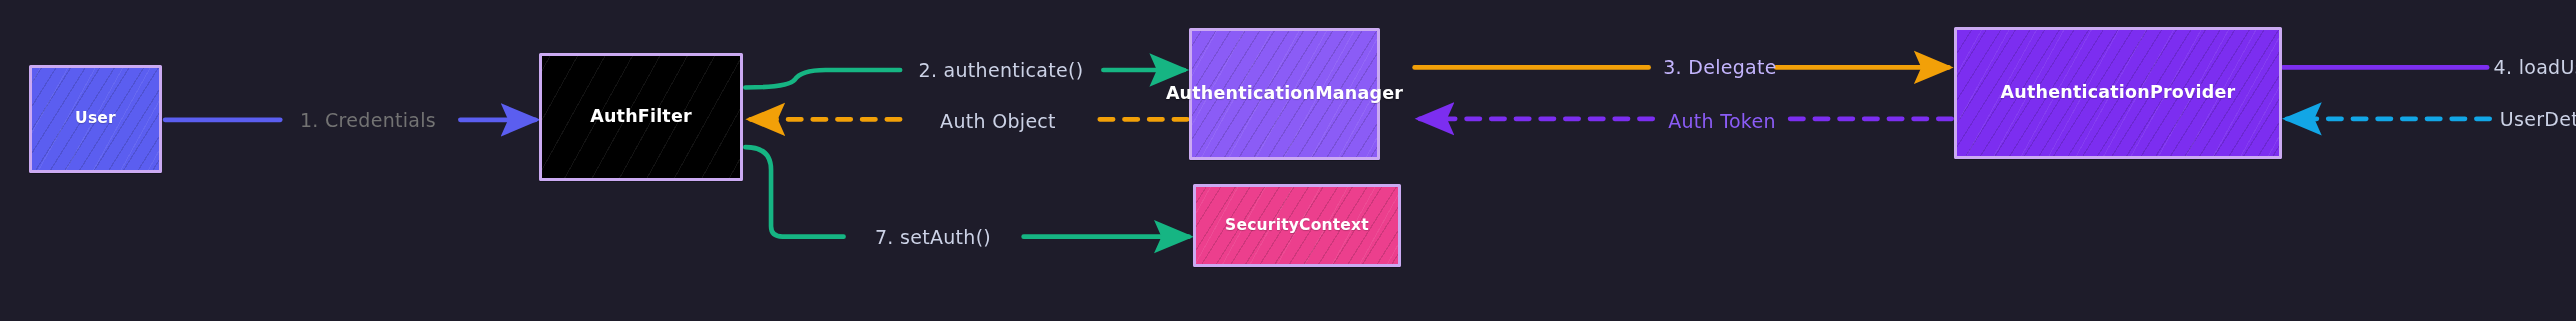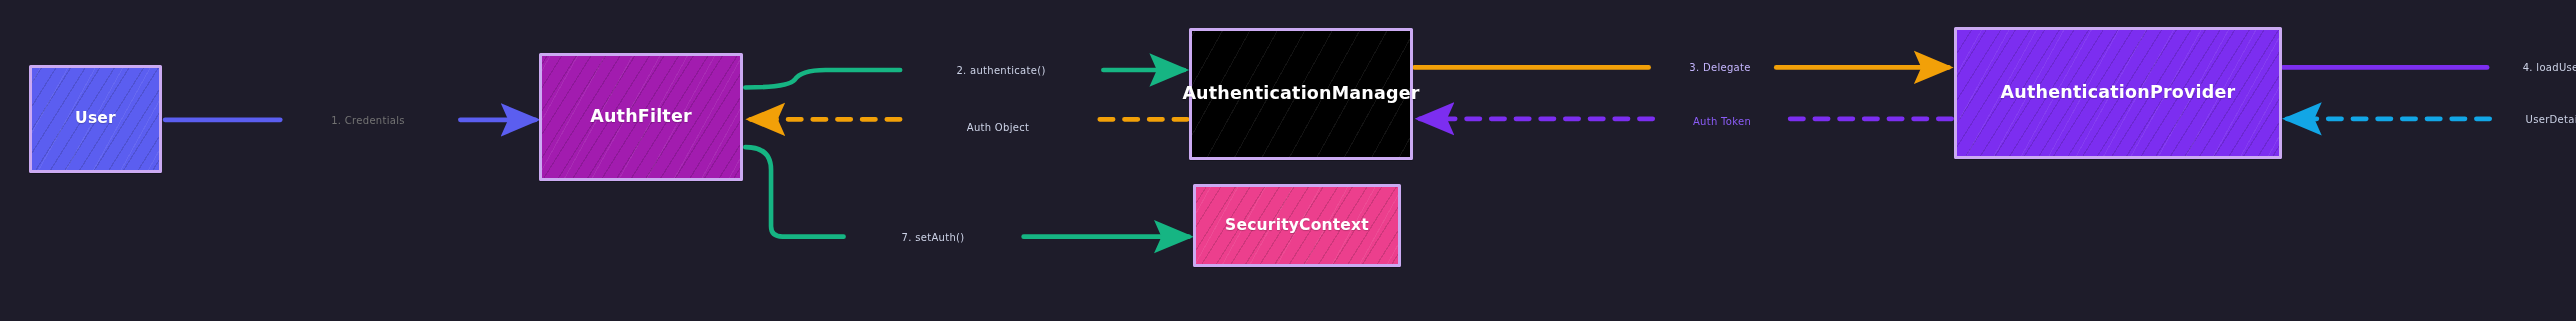--- a/index.html
+++ b/index.html
@@ -52,21 +52,21 @@
         rgba(255,255,255,0.07) 8.8px,
         rgba(255,255,255,0.07) 9.8px,
         rgba(255,255,255,0.00) 9.8px,
         rgba(255,255,255,0.00) 24px);
     pointer-events:none;
   }
 
   .edge-label{
     position:absolute;
     color:#ccd2e6;
-    font-size:10px;
+    font-size:19px;
     font-weight:400;
     white-space:nowrap;
     transform:translate(-50%,-50%);
     letter-spacing:0.3px;
     font-family:"DejaVu Sans", sans-serif;
     z-index:40;
   }
 </style>
 </head>
 <body style="background: rgb(30, 28, 42);">
@@ -129,37 +129,37 @@
 
     <g>
       <path d="M1444,286 Q1494,286 1494,330 L1494,440 Q1494,460 1516,460 L1635,460" stroke="#16b583" stroke-width="9" fill="none" stroke-linecap="round" stroke-linejoin="round"></path>
       <path d="M1985,460 L2306,460" stroke="#16b583" stroke-width="9" fill="none" stroke-linecap="round" marker-end="url(#ah-green)"></path>
     </g>
   </svg>
 
   <div class="node" style="left: 29px; top: 65px; width: 133px; height: 108px; background: rgb(91, 94, 240); border-color: rgb(203, 170, 242); font-size: 15.5px;">
     <span class="lbl">User</span>
   </div>
-  <div class="node" style="left: 539px; top: 53px; width: 204px; height: 128px; background: #a21caf; border-color: rgb(203, 170, 242); font-size: 17.5px;">
+  <div class="node" style="left: 539px; top: 53px; width: 204px; height: 128px; background: #000000; border-color: rgb(203, 170, 242); font-size: 17.5px;">
     <span class="lbl">AuthFilter</span>
   </div>
-  <div class="node" style="left: 1189px; top: 28px; width: 224px; height: 132px; background: #000000; border-color: rgb(203, 170, 242); font-size: 17.5px;">
+  <div class="node" style="left: 1189px; top: 28px; width: 191px; height: 132px; background: #8b5cf6; border-color: rgb(203, 170, 242); font-size: 17.5px;">
     <span class="lbl">AuthenticationManager</span>
   </div>
   <div class="node" style="left: 1193px; top: 184px; width: 208px; height: 83px; background: rgb(236, 63, 141); border-color: rgb(203, 170, 242); font-size: 15.5px;">
     <span class="lbl">SecurityContext</span>
   </div>
 
   <div class="node" style="left: 1954px; top: 27px; width: 328px; height: 132px; background: rgb(124, 46, 240); border-color: rgb(203, 170, 242); font-size: 17.5px;">
     <span class="lbl">AuthenticationProvider</span>
   </div>
 
   <div class="edge-label" style="left: 368px; top: 120px; color: #737373;">1. Credentials</div>
   <div class="edge-label" style="left: 1001px; top: 70px; color: rgb(204, 210, 230);">2. authenticate()</div>
-  <div class="edge-label" style="left: 998px; top: 127px; color: rgb(204, 210, 230);">Auth Object</div>
+  <div class="edge-label" style="left: 998px; top: 121px; color: rgb(204, 210, 230);">Auth Object</div>
   <div class="edge-label" style="left: 1720px; top: 67px; color: #c4b5fd;">3. Delegate</div>
   <div class="edge-label" style="left: 1722px; top: 121px; color: #8b5cf6;">Auth Token</div>
   <div class="edge-label" style="left: 2557px; top: 67px; color: rgb(204, 210, 230);">4. loadUser()</div>
   <div class="edge-label" style="left: 2556px; top: 119px; color: rgb(204, 210, 230);">UserDetails</div>
   <div class="edge-label" style="left: 933px; top: 237px; color: rgb(204, 210, 230);">7. setAuth()</div>
 
 </div>
 
 
 </body></html>

